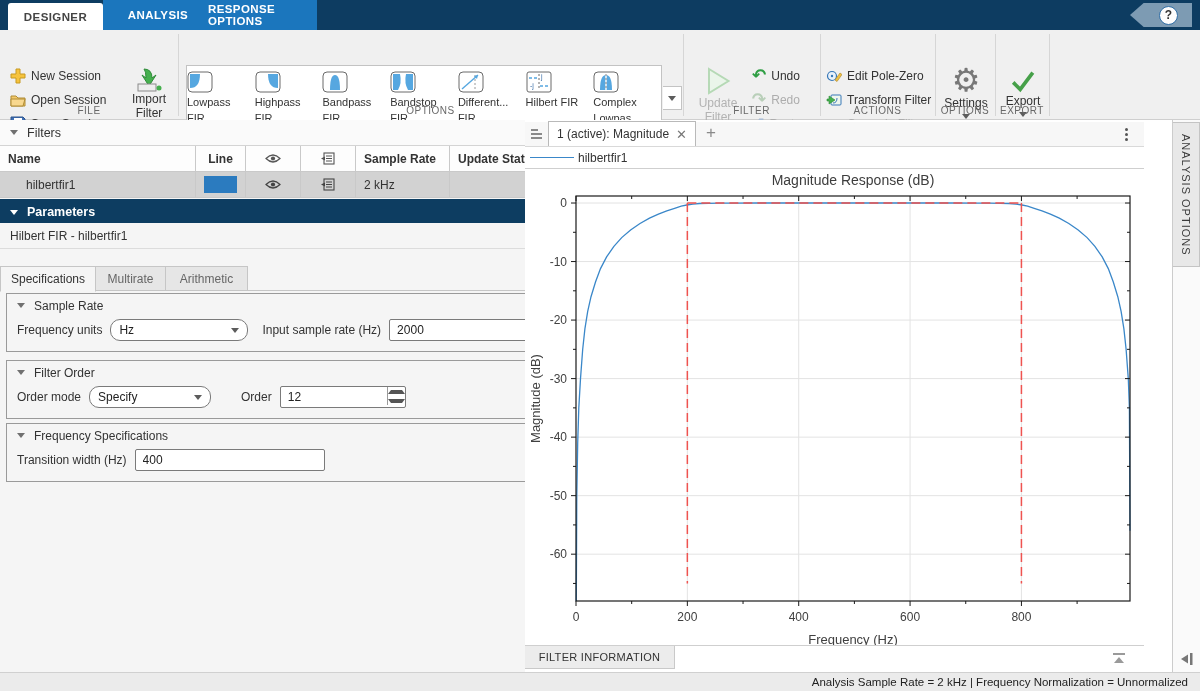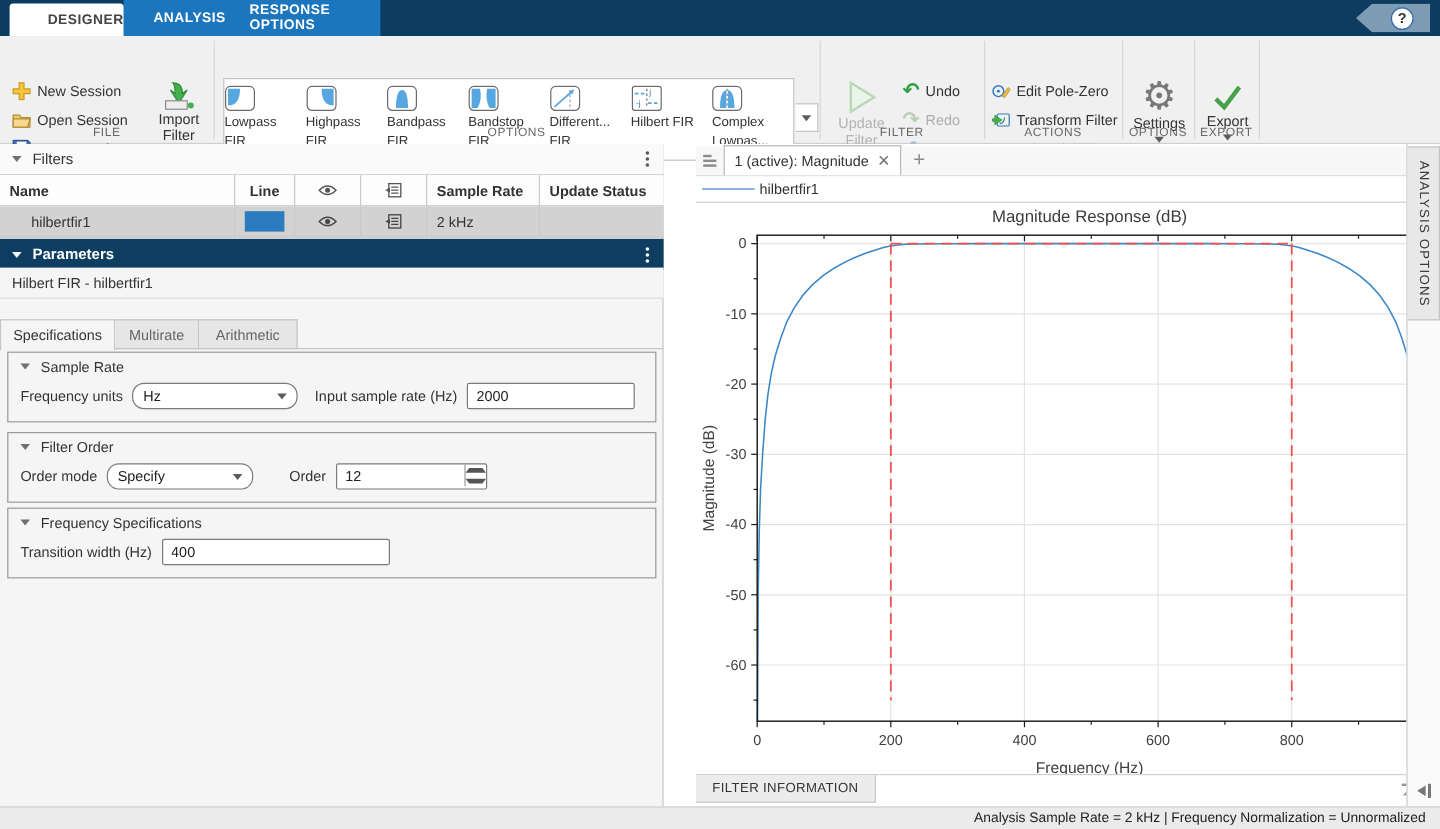--- a/index.html
+++ b/index.html
@@ -4,21 +4,21 @@
 <style>
   * { margin:0; padding:0; box-sizing:border-box; }
   html,body { background:#dcdcdc; }
   #app { position:relative; width:1200px; height:691px; background:#fff; overflow:hidden;
          font-family:"Liberation Sans","DejaVu Sans",sans-serif; font-size:12px; color:#333; }
 
   
   .ribbon-tabs { position:absolute; left:0; top:0; width:1200px; height:30px; background:#0d3c61; }
   .rtab { position:absolute; top:0; height:30px; display:flex; align-items:center; justify-content:center;
           color:#fff; font-size:11.5px; font-weight:bold; letter-spacing:.4px; cursor:default; }
-  .rtab.active { background:#fff; color:#444; top:3px; height:27px; border-radius:3px 3px 0 0;justify-content:flex-end; }
+  .rtab.active { background:#fff; color:#444; top:3px; height:27px; border-radius:3px 3px 0 0; }
   .rtab-blue-bg { position:absolute; left:103px; top:0; width:214px; height:30px; background:#1b76bd; }
   .help-chip { position:absolute; right:8px; top:3px; width:62px; height:24px; background:#7d9bb3;
                clip-path:polygon(22% 0,100% 0,100% 100%,22% 100%,0 50%); display:flex; align-items:center; justify-content:flex-end; }
   .help-circle { width:19px; height:19px; margin-right:14px; background:#fdfdfd; border:1.5px solid #2f6da5;
                  border-radius:50%; display:flex; align-items:center; justify-content:center;
                  font-weight:bold; font-size:12px; color:#333; }
 
   
   .toolstrip { position:absolute; left:0; top:30px; width:1200px; height:90px; background:#f0f0f0; border-bottom:1px solid #cfcfcf; }
   .ts-divider { position:absolute; top:4px; height:82px; width:1px; background:#d6d6d6; }
@@ -37,21 +37,21 @@
   .gal-arrow { position:absolute; left:663px; top:56px; width:19px; height:24px; border:1px solid #c3c3c3; border-left:none;
                background:#fff; display:flex; align-items:center; justify-content:center; cursor:pointer; }
   .glyph-undo { font-size:17px; line-height:16px; color:#2f9e44; font-weight:bold; }
   .glyph-redo { font-size:17px; line-height:16px; color:#b9cfb9; font-weight:bold; }
   .glyph-restore { font-size:15px; line-height:16px; color:#a9bcd4; font-weight:bold; }
   .gear-glyph { font-size:32px; line-height:32px; color:#787878; }
   .collapse-icon { position:absolute; cursor:pointer; }
 
   
   .left-panel  { position:absolute; left:0; top:120px; width:553px; height:552px; background:#f5f5f5; border-right:1px solid #c8c8c8; }
-  .chart-panel { position:absolute; left:580px; top:120px; width:619px; height:552px; background:#fff; }
+  .chart-panel { position:absolute; left:525px; top:120px; width:619px; height:552px; background:#fff; }
   .right-strip { position:absolute; left:1172px; top:120px; width:28px; height:552px; background:#fafafa; border-left:1px solid #ccc; }
 
   
   .panel-head { position:absolute; left:0; width:553px; height:26px; display:flex; align-items:center; background:#fafafa; border-bottom:1px solid #d4d4d4; }
   .tri-down { width:0; height:0; border-left:4px solid transparent; border-right:4px solid transparent; border-top:5px solid #707070; margin:0 9px 0 10px; }
   .panel-title { font-size:12.5px; color:#333; }
   .dots3 { margin-left:auto; margin-right:12px; display:flex; flex-direction:column; gap:2px; cursor:pointer; }
   .dots3 i { width:3px; height:3px; border-radius:50%; background:#555; }
   .params-head { background:#0d3d61; border-bottom:none; }
   .params-head .panel-title { color:#fff; font-weight:bold; }

